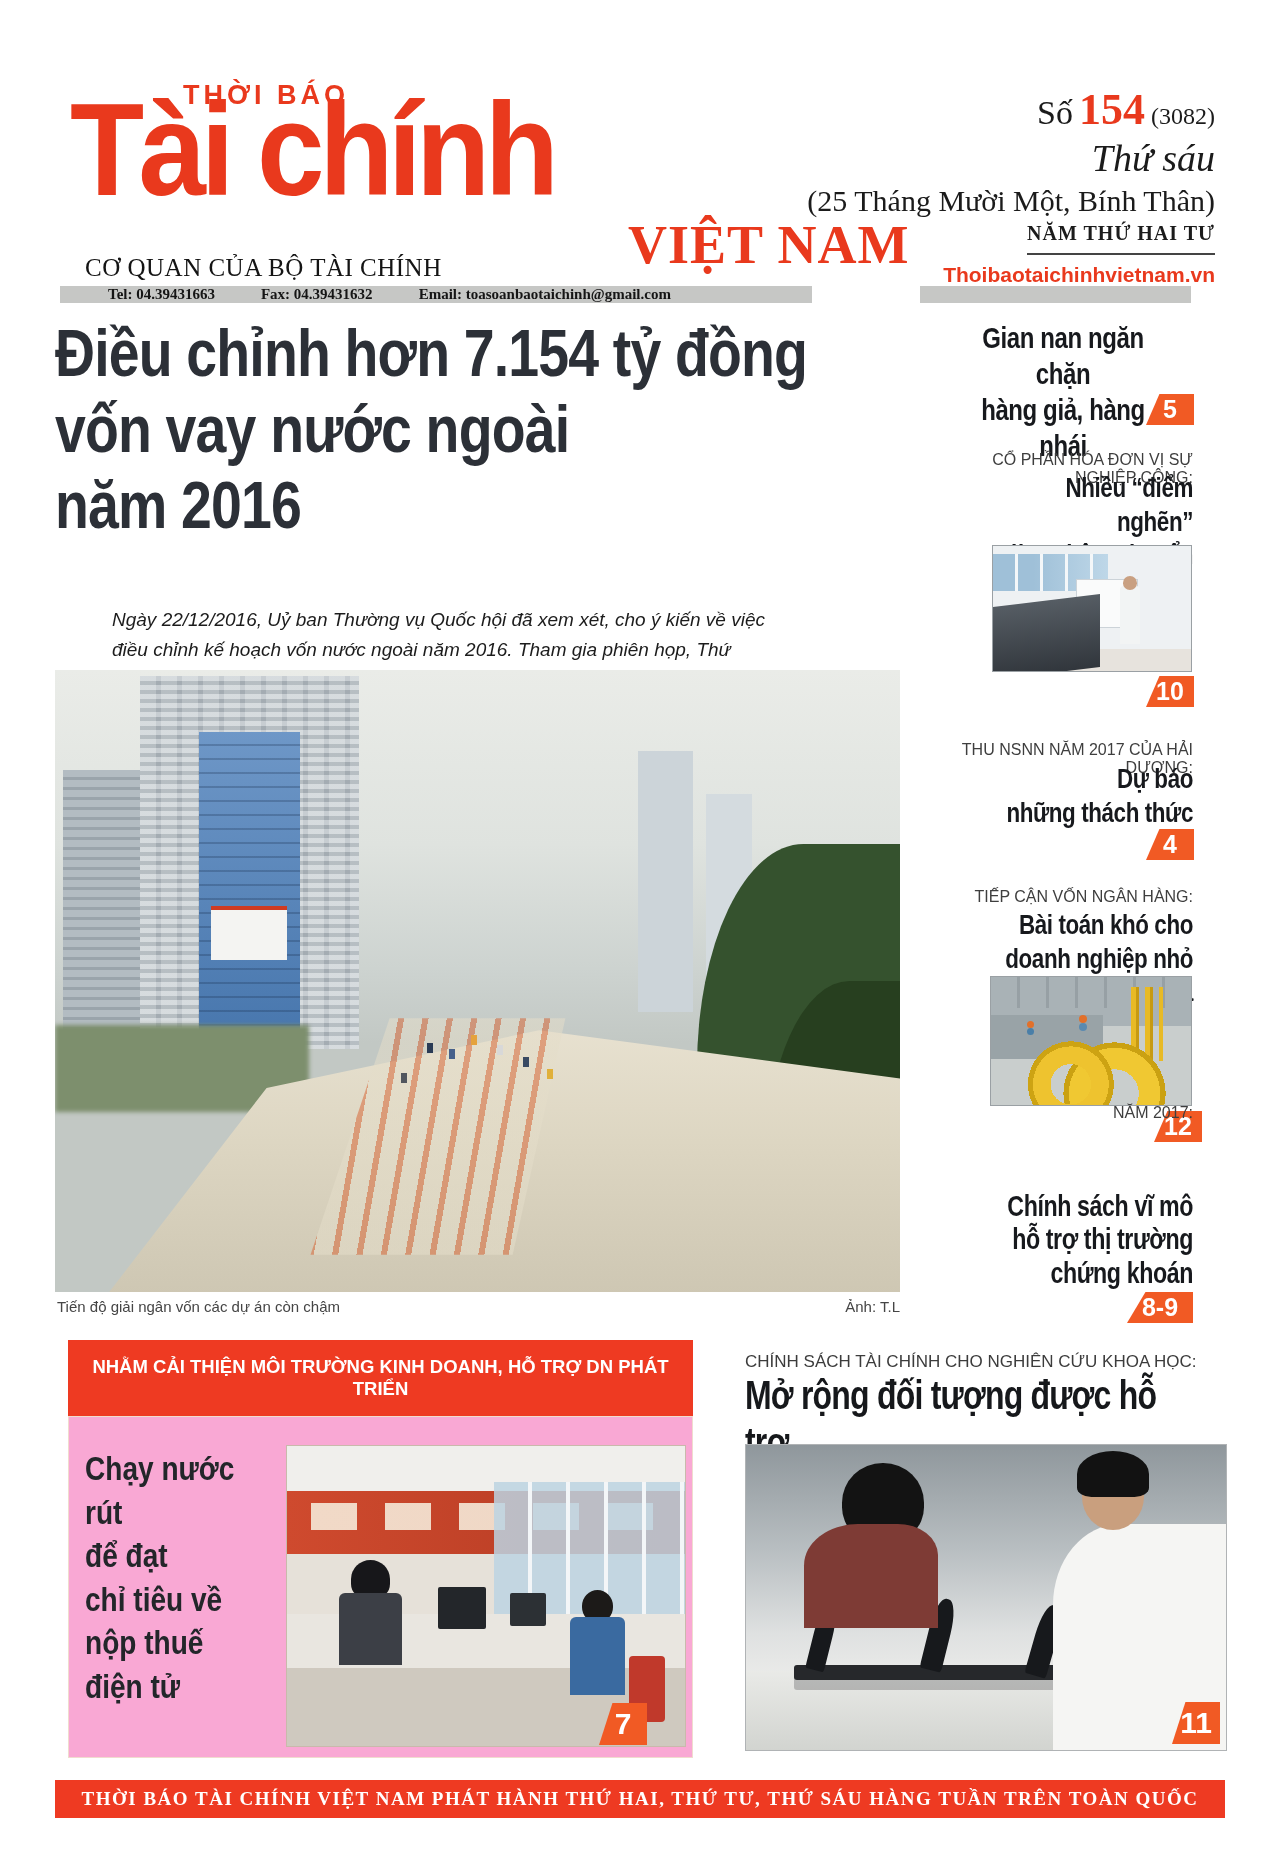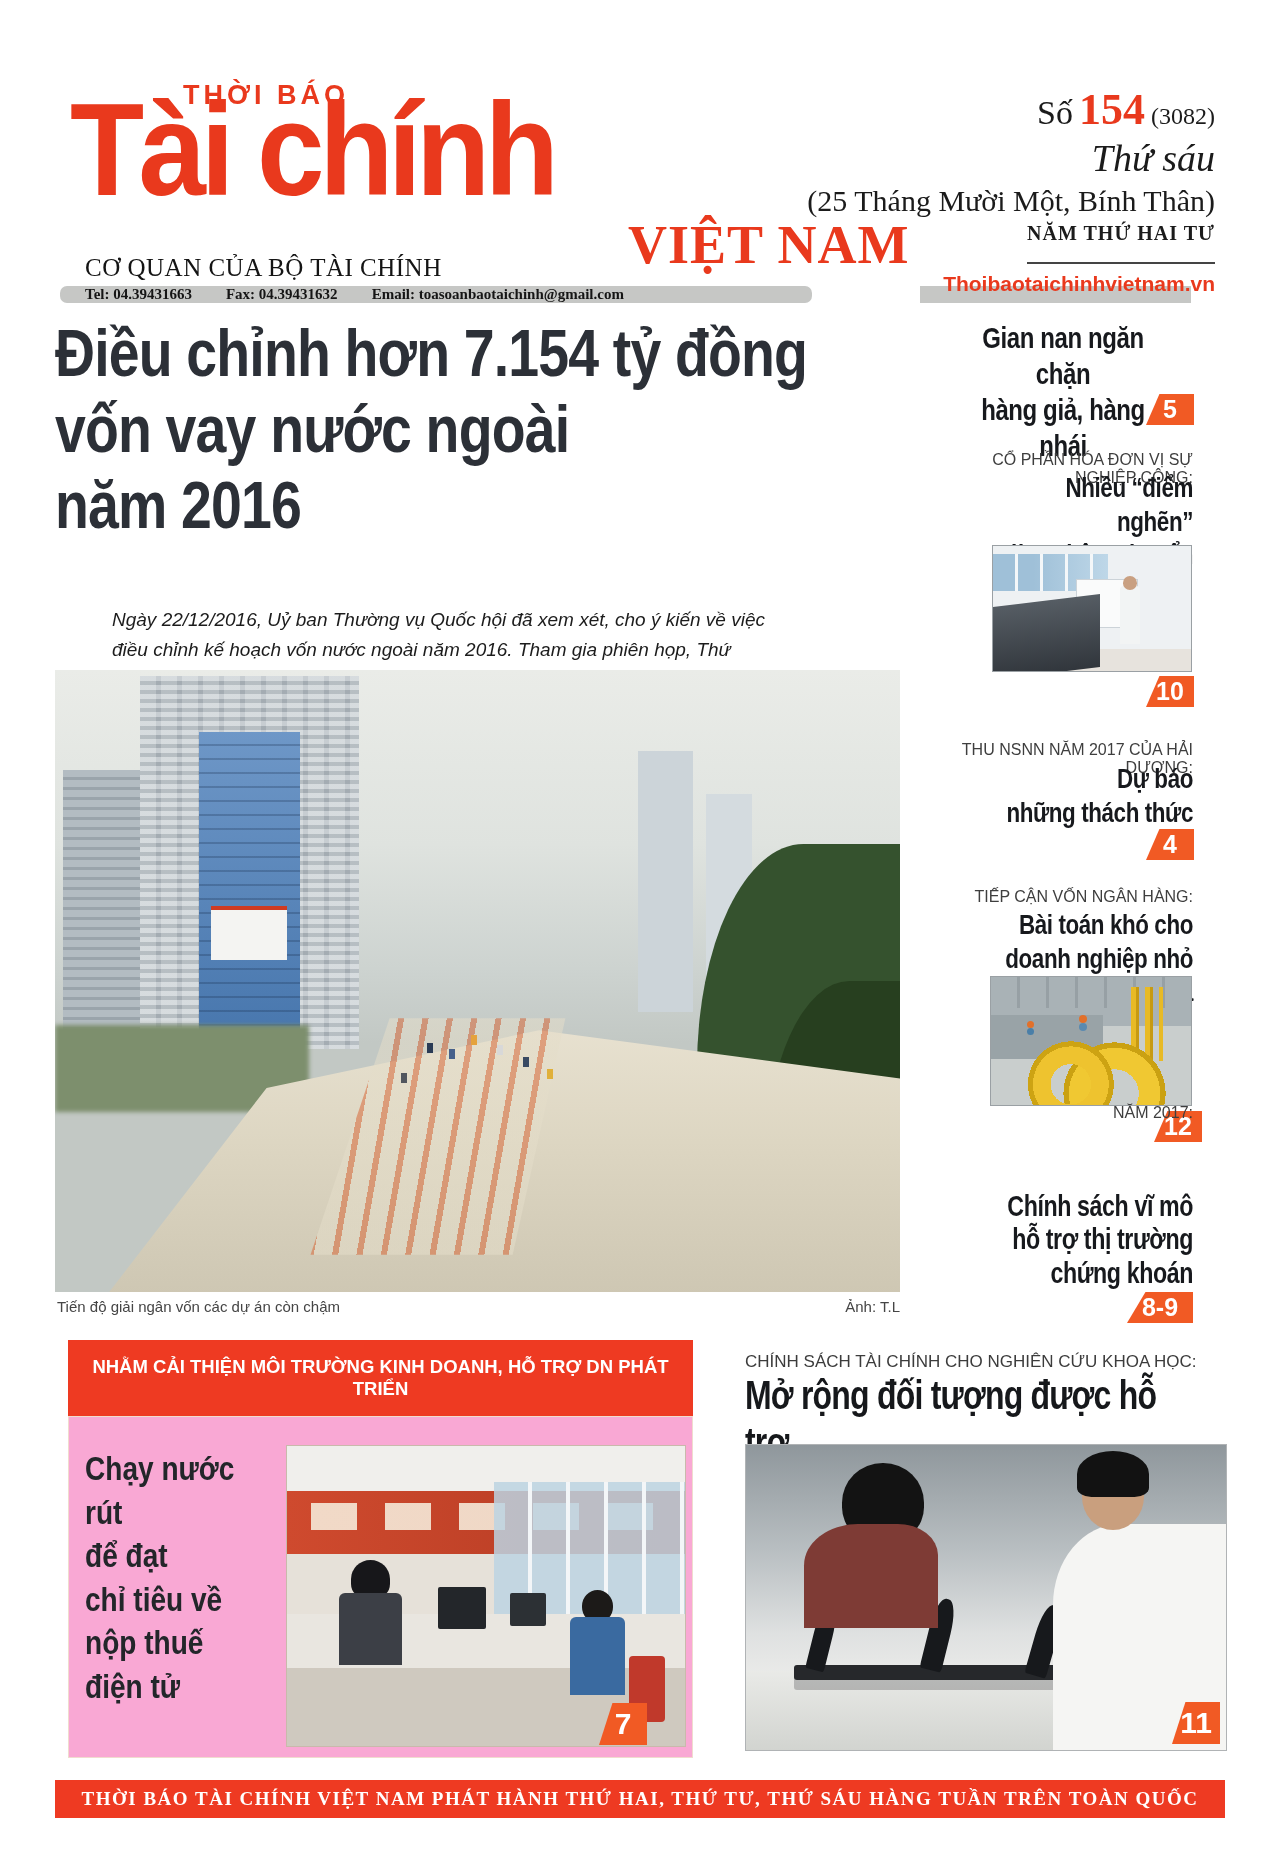--- a/index.html
+++ b/index.html
@@ -11,34 +11,34 @@
 
   
   .overline{left:183px;top:80px;font-size:27px;font-weight:bold;color:#e9391d;letter-spacing:4px;}
   .logo{left:70px;top:84px;font-size:132px;font-weight:bold;color:#e9391d;letter-spacing:-6px;
         line-height:1;transform:scaleX(.92);transform-origin:left top;}
   .logo-sub{left:628px;top:214px;font-family:"Liberation Serif","DejaVu Serif",serif;
         font-weight:bold;font-size:54px;color:#e9391d;letter-spacing:1px;}
   .agency{left:85px;top:254px;font-family:"Liberation Serif","DejaVu Serif",serif;
         font-size:25px;color:#141414;letter-spacing:.5px;}
   .bar{top:286px;height:17px;background:#c6c7c5;}
-  .bar-left{left:60px;width:752px;display:flex;align-items:center;gap:34px;padding-left:25px;box-sizing:border-box;border-radius:7px;}
+  .bar-left{left:60px;width:752px;display:flex;align-items:center;gap:46px;padding-left:48px;box-sizing:border-box;}
   .bar-left span{font-family:"Liberation Serif","DejaVu Serif",serif;font-weight:bold;font-size:15px;color:#151515;}
   .bar-right{left:920px;width:271px;}
   .issue-block{right:65px;top:84px;width:430px;text-align:right;
         font-family:"Liberation Serif","DejaVu Serif",serif;color:#1b1b1b;}
   .issue-l1{display:flex;justify-content:flex-end;align-items:baseline;gap:6px;}
   .issue-label{font-size:34px;}
   .issue-number{font-size:44px;font-weight:bold;color:#e9391d;}
   .issue-alt{font-size:24px;}
   .weekday{font-style:italic;font-size:38px;margin-top:1px;}
   .pubdate{font-size:38px;margin-top:1px;}
   .lunar{font-size:30px;margin-top:4px;}
   .yearline{display:inline-block;font-size:20px;font-weight:bold;letter-spacing:1px;
-        border-bottom:2px solid #444;padding-bottom:17px;margin-top:4px;}
+        border-bottom:2px solid #444;padding-bottom:8px;margin-top:4px;}
   .website{font-family:"Liberation Sans",sans-serif;font-size:21px;font-weight:bold;color:#e9391d;margin-top:8px;}
 
   
   .main-headline{left:55px;top:316px;font-size:66px;font-weight:bold;color:#2c3037;
         letter-spacing:-1px;line-height:1.15;transform:scaleX(.84);transform-origin:left top;}
   .lead{left:112px;top:586px;width:658px;font-style:italic;font-size:19px;line-height:1.6;color:#1c1c1c;}
   .seepage{font-style:normal;font-weight:bold;font-family:"Liberation Serif","DejaVu Serif",serif;}
   .caption{left:57px;top:1298px;font-size:15px;color:#454545;}
   .credit{left:760px;top:1298px;width:140px;text-align:right;font-size:15px;color:#454545;}
 

